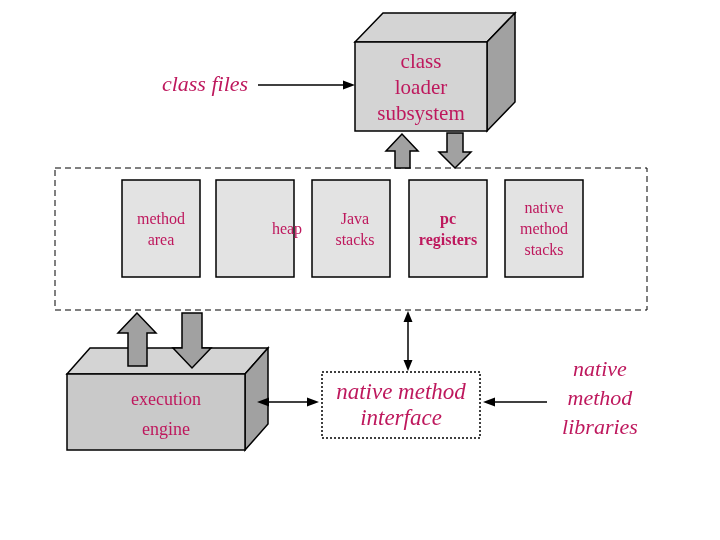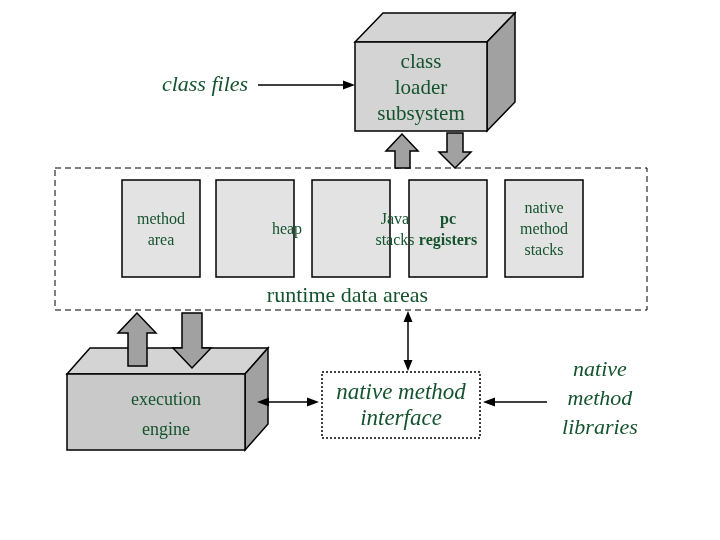--- a/index.html
+++ b/index.html
@@ -7,35 +7,35 @@
     position: relative;
     width: 720px;
     height: 540px;
     background: #ffffff;
     overflow: hidden;
     font-family: "Liberation Serif", "DejaVu Serif", serif;
   }
   #shapes { position: absolute; left: 0; top: 0; }
   .lbl {
     position: absolute;
-    color: #14532d;
+    color: #be185d;
     white-space: pre-line;
     text-align: center;
     display: flex;
     align-items: center;
     justify-content: center;
     pointer-events: none;
   }
   .italic { font-style: italic; }
   .lbl-class-files   { left: 138px; top: 68px;  width: 134px; height: 32px; font-size: 22px; }
   .lbl-class-loader  { left: 355px; top: 42px;  width: 132px; height: 89px; font-size: 21px; line-height: 26px; }
   .lbl-cell          { top: 180px; height: 97px; font-size: 16px; line-height: 21px; }
   .lbl-cell-0 { left: 122px; width: 78px; }
   .lbl-cell-1 { left: 216px; width: 78px; padding-left: 32px; }
-  .lbl-cell-2 { left: 312px; width: 86px; padding-left: 40px; }
+  .lbl-cell-2 { left: 312px; width: 86px; }
   .lbl-cell-3 { left: 409px; width: 78px; font-weight: bold; }
   .lbl-cell-4 { left: 505px; width: 78px; }
   .lbl-runtime   { left: 240px; top: 281px; width: 215px; height: 27px; font-size: 22px; }
   .lbl-engine    { left: 77px;  top: 379px; width: 178px; height: 70px; font-size: 18px; line-height: 30px; }
   .lbl-interface { left: 322px; top: 373px; width: 158px; height: 64px; font-size: 23px; line-height: 26px; }
   .lbl-libraries { left: 535px; top: 352px; width: 130px; height: 90px; font-size: 22px; line-height: 29px; }
 </style>
 </head>
 <body>
 
@@ -104,21 +104,20 @@
 area</div>
   <div class="lbl lbl-cell lbl-cell-1">heap</div>
   <div class="lbl lbl-cell lbl-cell-2">Java
 stacks</div>
   <div class="lbl lbl-cell lbl-cell-3">pc
 registers</div>
   <div class="lbl lbl-cell lbl-cell-4">native
 method
 stacks</div>
 
-  <div class="lbl lbl-runtime">runtime data areas</div>
 
   <div class="lbl lbl-engine">execution
 engine</div>
 
   <div class="lbl italic lbl-interface">native method
 interface</div>
 
   <div class="lbl italic lbl-libraries">native
 method
 libraries</div>

